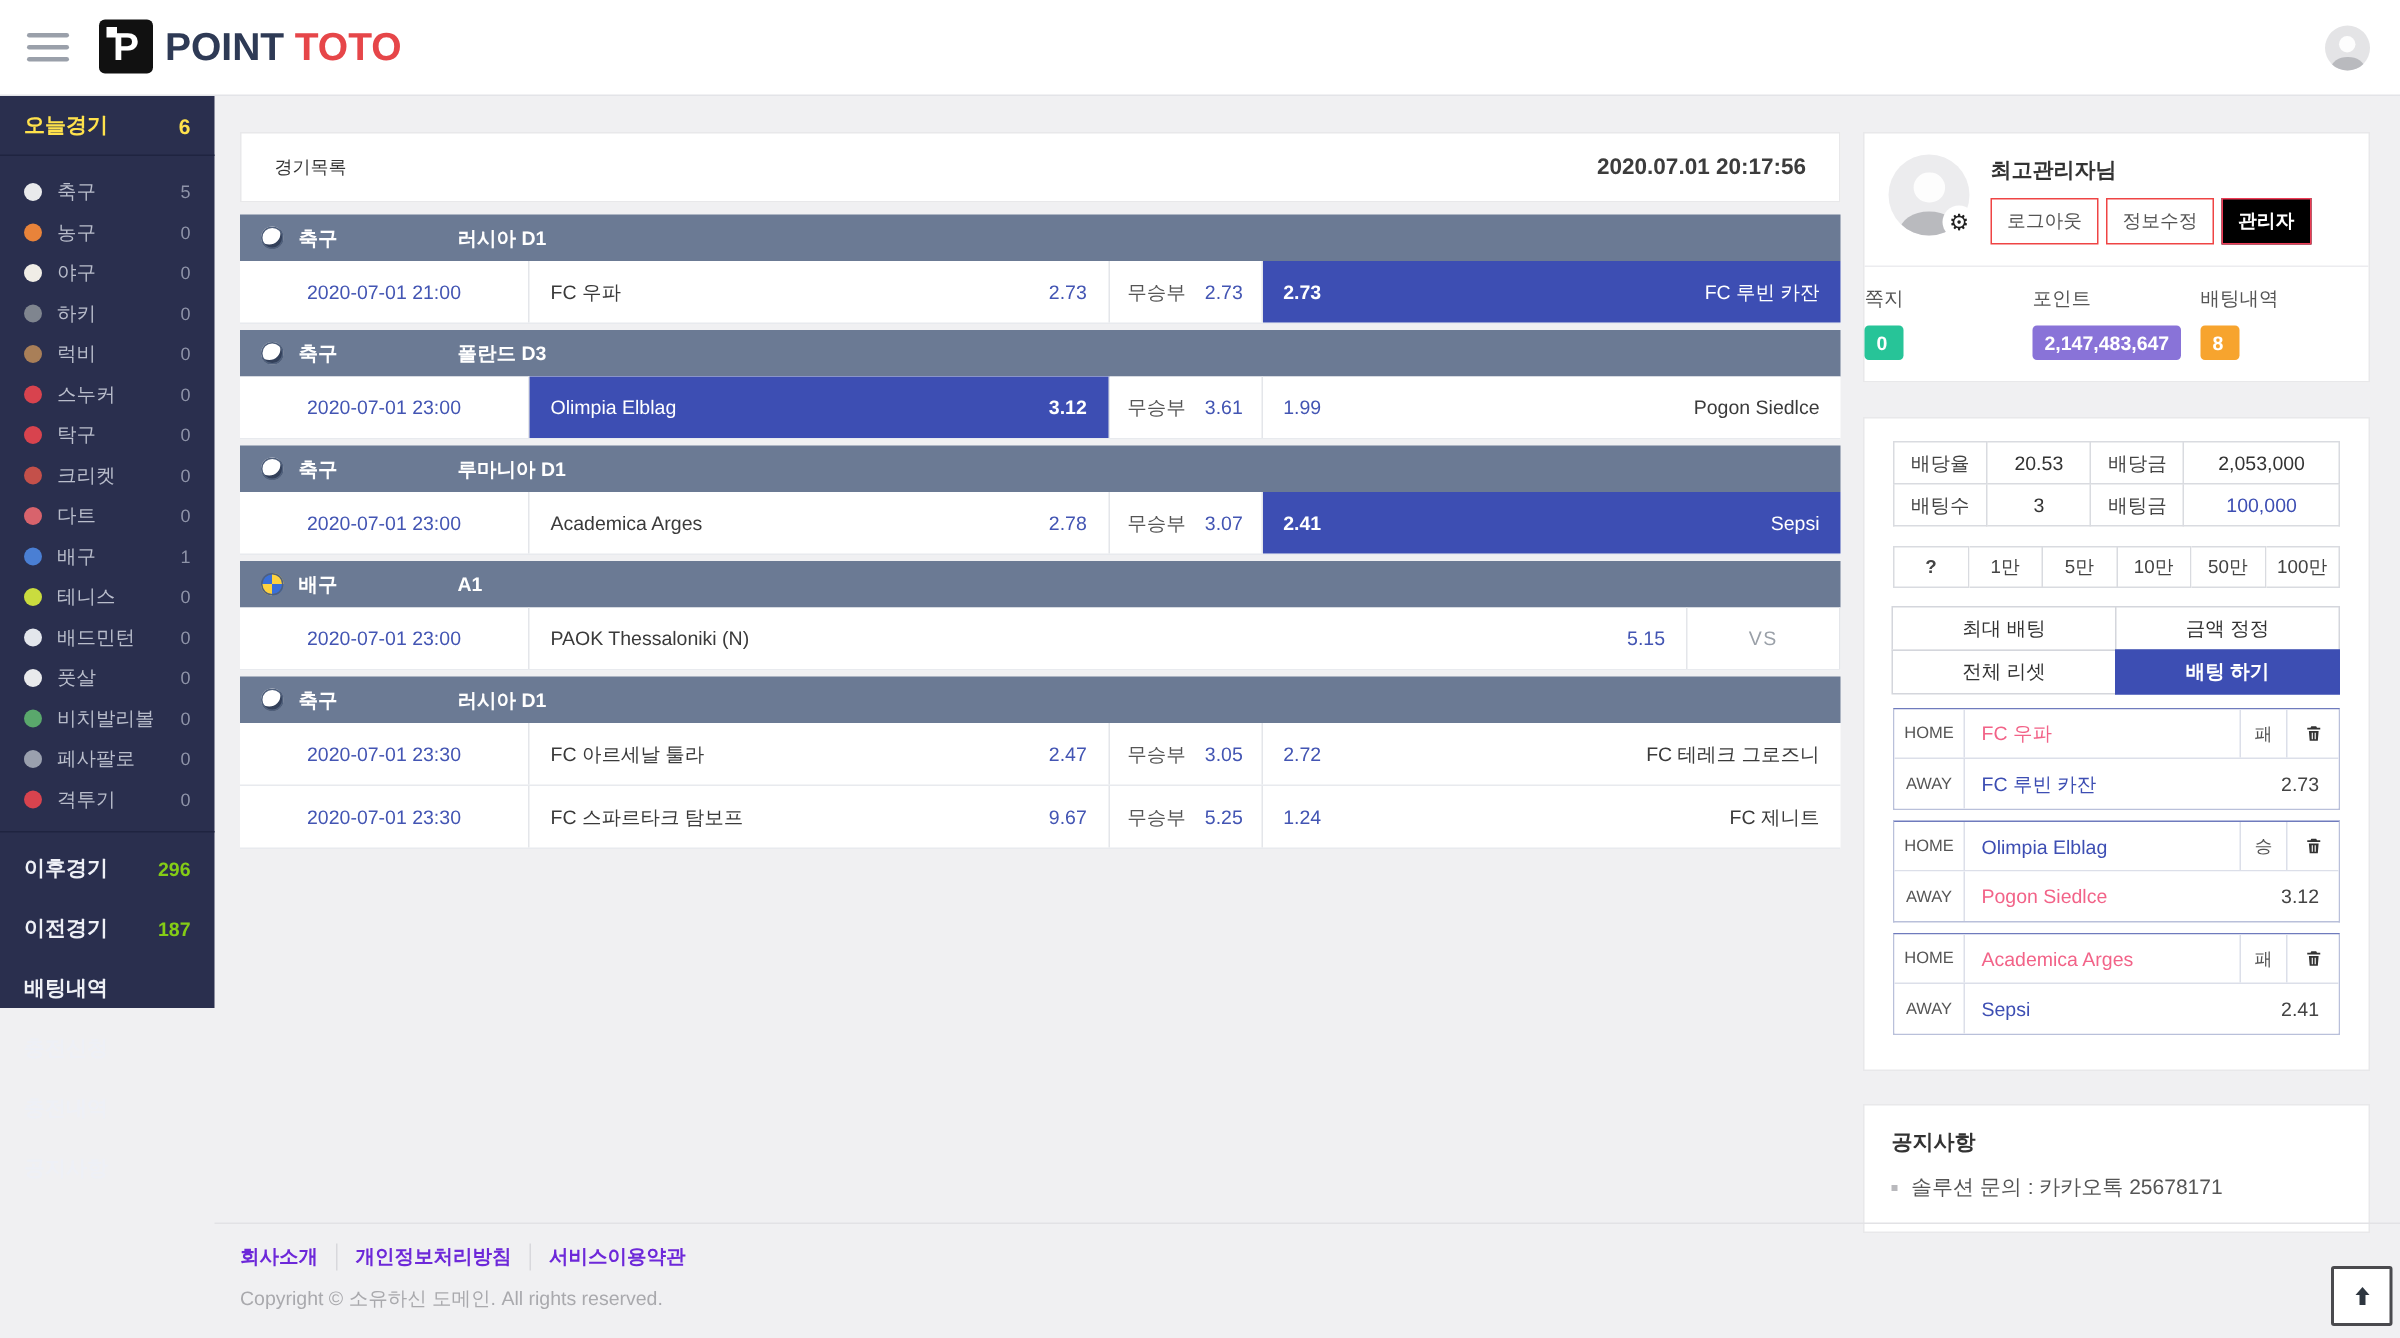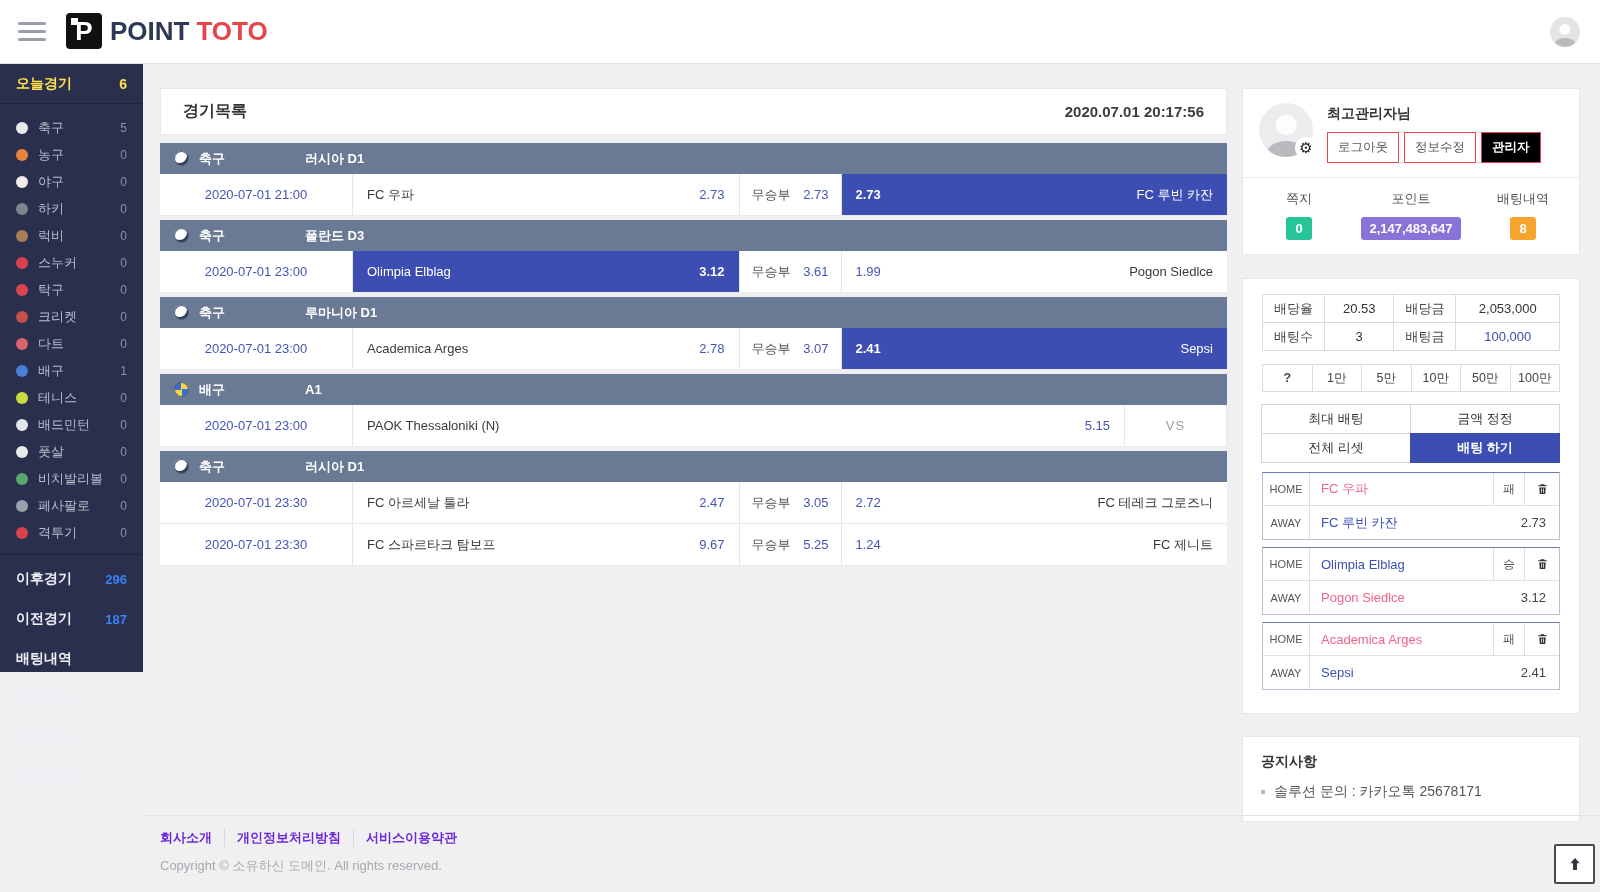--- a/index.html
+++ b/index.html
@@ -27,26 +27,26 @@
   .sb-today { display:flex; justify-content:space-between; align-items:center; height:40px; padding:0 16px; border-bottom:1px solid #1f2440; cursor:pointer; }
   .sb-today .t-label, .sb-today .t-count { color:#ffe24c; font-weight:bold; font-size:14px; }
   .sport-list { padding:10px 0 8px 0; border-bottom:1px solid #1f2440; }
   .s-item { display:flex; align-items:center; height:27px; padding:0 16px; cursor:pointer; }
   .s-icon { width:12px; height:12px; border-radius:50%; flex:0 0 12px; }
   .s-label { margin-left:10px; color:#b9bdcb; font-size:13px; flex:1; white-space:nowrap; }
   .s-count { color:#8e93a8; font-size:12px; }
   .menu-list { padding-top:4px; }
   .m-item { display:flex; justify-content:space-between; align-items:center; height:40px; padding:0 16px; cursor:pointer; }
   .m-label { color:#eef0f6; font-size:14px; font-weight:bold; }
-  .m-count { color:#3b82f6; font-size:13px; font-weight:bold; }
+  .m-count { color:#84cc16; font-size:13px; font-weight:bold; }
 
   
   .main-col { position:absolute; left:160px; top:88px; width:1067px; }
   .card-header { height:47px; background:#fff; border:1px solid #e8e8ea; display:flex; align-items:center; justify-content:space-between; padding:0 22px; }
-  .card-title { font-size:16px; font-weight:bold; color:#333; }
+  .card-title { font-size:12px; font-weight:normal; color:#333; }
   .card-time { font-size:15px; font-weight:bold; color:#3c3c3c; }
   #league-list { margin-top:8px; }
   .league { margin-bottom:4px; }
   .league-bar { height:31px; background:#6b7a94; display:flex; align-items:center; padding:0 14px; }
   .lg-icon { width:15px; height:15px; border-radius:50%; }
   .lg-icon.soccer { background:radial-gradient(circle at 35% 35%, #ffffff 55%, #d8dbe0 56%); box-shadow:inset 0 0 0 1px #50607c, inset -2px -3px 0 0 #33405a; }
   .lg-icon.volleyball { background:conic-gradient(#ffd23e 0 25%, #3a6fd8 0 50%, #ffd23e 0 75%, #3a6fd8 0); box-shadow:inset 0 0 0 1px #50607c; }
   .lg-sport { color:#fff; font-size:13px; font-weight:bold; margin-left:10px; width:60px; }
   .lg-name { color:#fff; font-size:13px; font-weight:bold; margin-left:46px; }
   .match { display:flex; height:42px; background:#fff; border-bottom:1px solid #e8eaee; }
@@ -71,21 +71,21 @@
   .user-row { display:flex; align-items:flex-start; }
   .avatar-wrap { position:relative; width:54px; height:54px; flex:0 0 54px; }
   .avatar { width:54px; height:54px; border-radius:50%; background:#ececee; overflow:hidden; }
   .gear-badge { position:absolute; right:-4px; bottom:-2px; width:22px; height:22px; border-radius:50%; background:#fff; display:flex; align-items:center; justify-content:center; font-size:15px; color:#222; cursor:pointer; }
   .user-info { margin-left:14px; flex:1; }
   .user-name { font-size:14px; font-weight:bold; color:#333; margin-top:2px; }
   .user-btns { display:flex; margin-top:9px; }
   .u-btn { border:1px solid #ef4444; background:#fff; color:#555; font-size:12.5px; padding:6px 10px; margin-right:5px; cursor:pointer; font-family:inherit; }
   .u-btn.admin { background:#000000; border-color:#ef3b56; color:#fff; font-weight:bold; }
   .stats-row { display:flex; border-top:1px solid #ececef; margin:14px -16px 0 -16px; padding:12px 0 14px 0; }
-  .stat { flex:1; text-align:center; }
+  .stat { flex:1; }
   .stat-label { font-size:13px; color:#555; }
   .stat-badge { display:inline-block; margin-top:9px; min-width:26px; padding:4px 8px; border-radius:3px; color:#fff; font-size:13px; font-weight:bold; }
 
   .bet-slip { margin-top:23px; padding:15px 19px 16px 19px; }
   .sum-table { width:100%; border-collapse:collapse; }
   .sum-table td { border:1px solid #d9dbe0; height:28px; font-size:13px; padding:0 9px; }
   .sum-label { width:62px; color:#444; text-align:center; }
   .sum-val { text-align:center; color:#333; }
   .sum-val.blue { color:#3d4eb3; }
   .quick-row { display:flex; margin-top:13px; }

